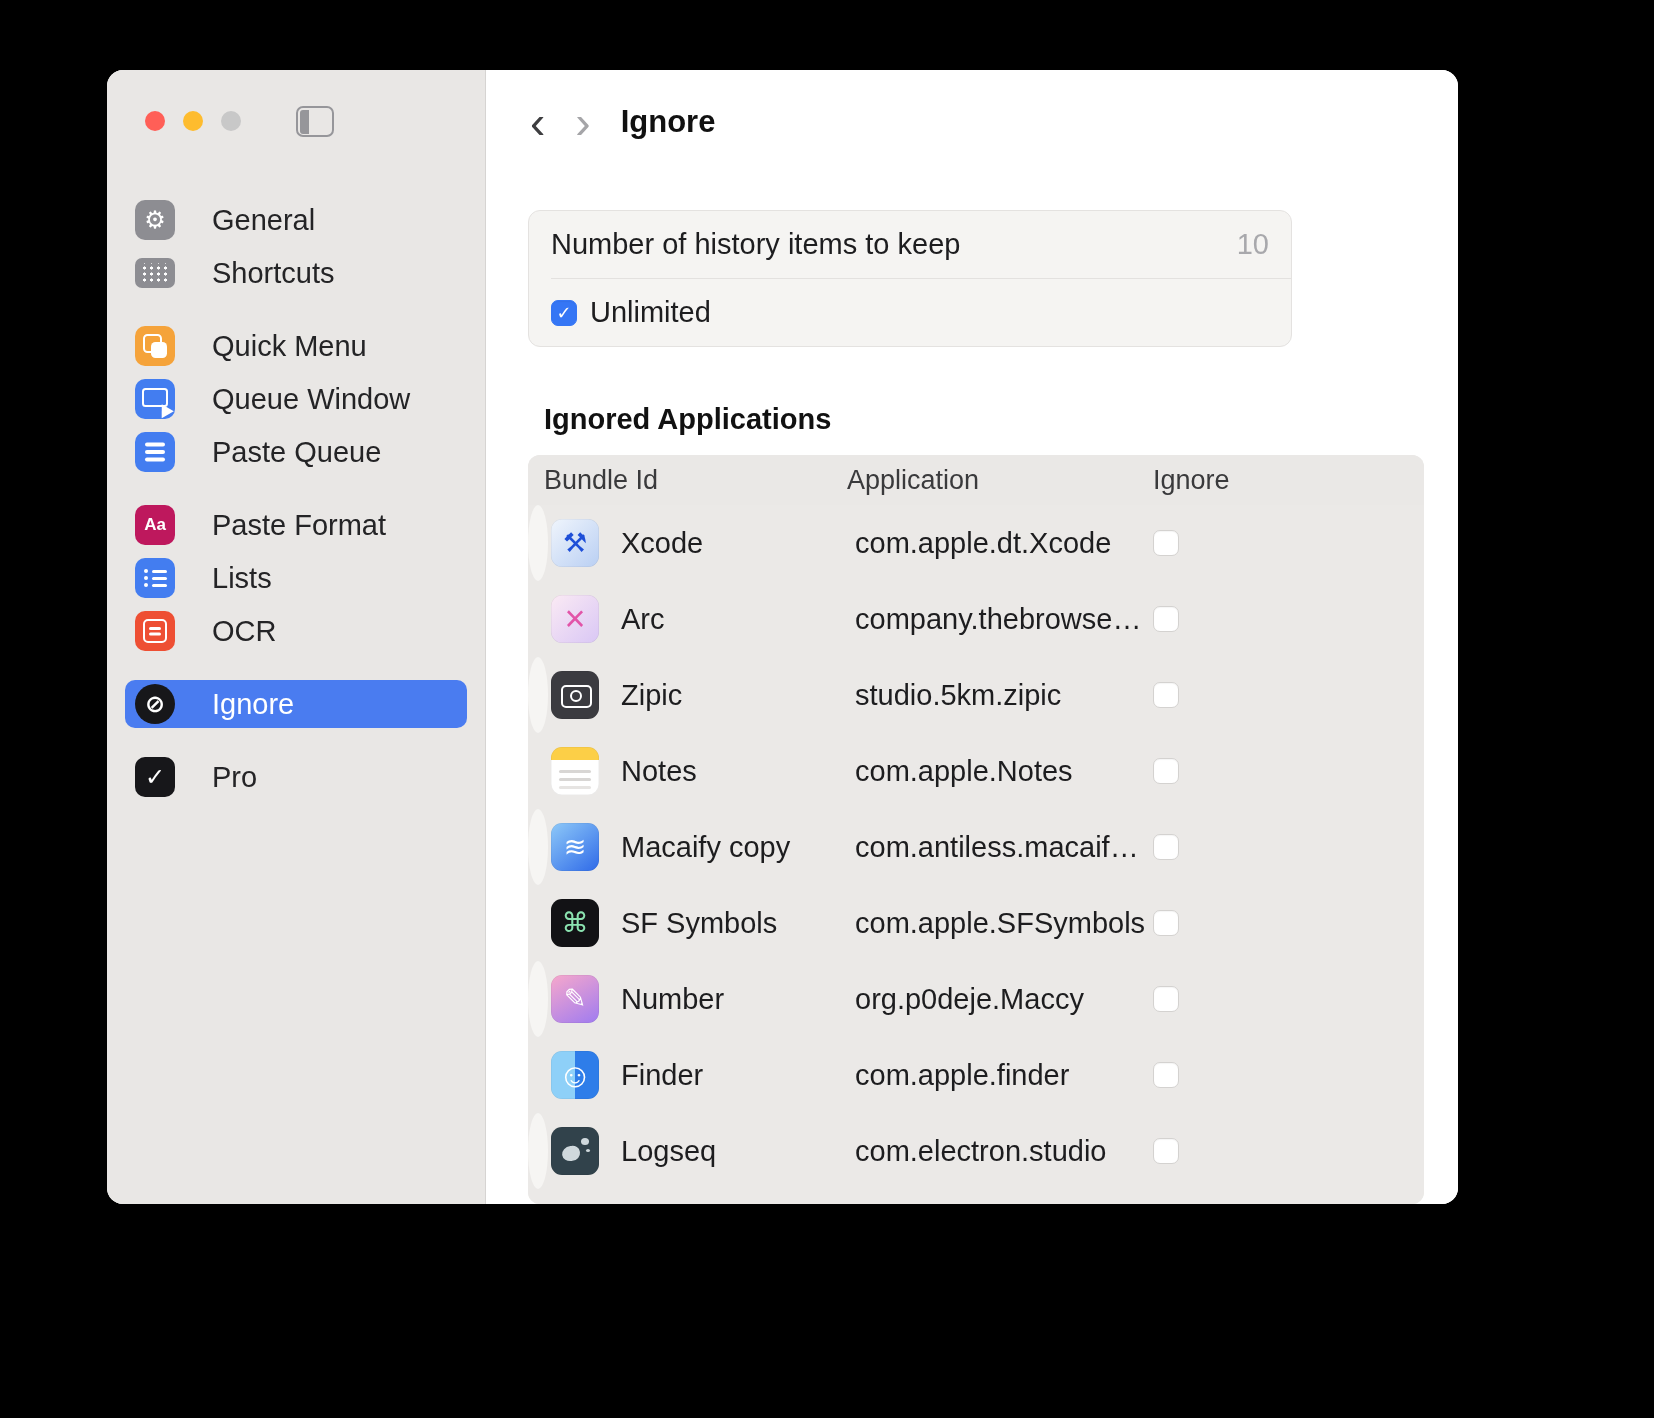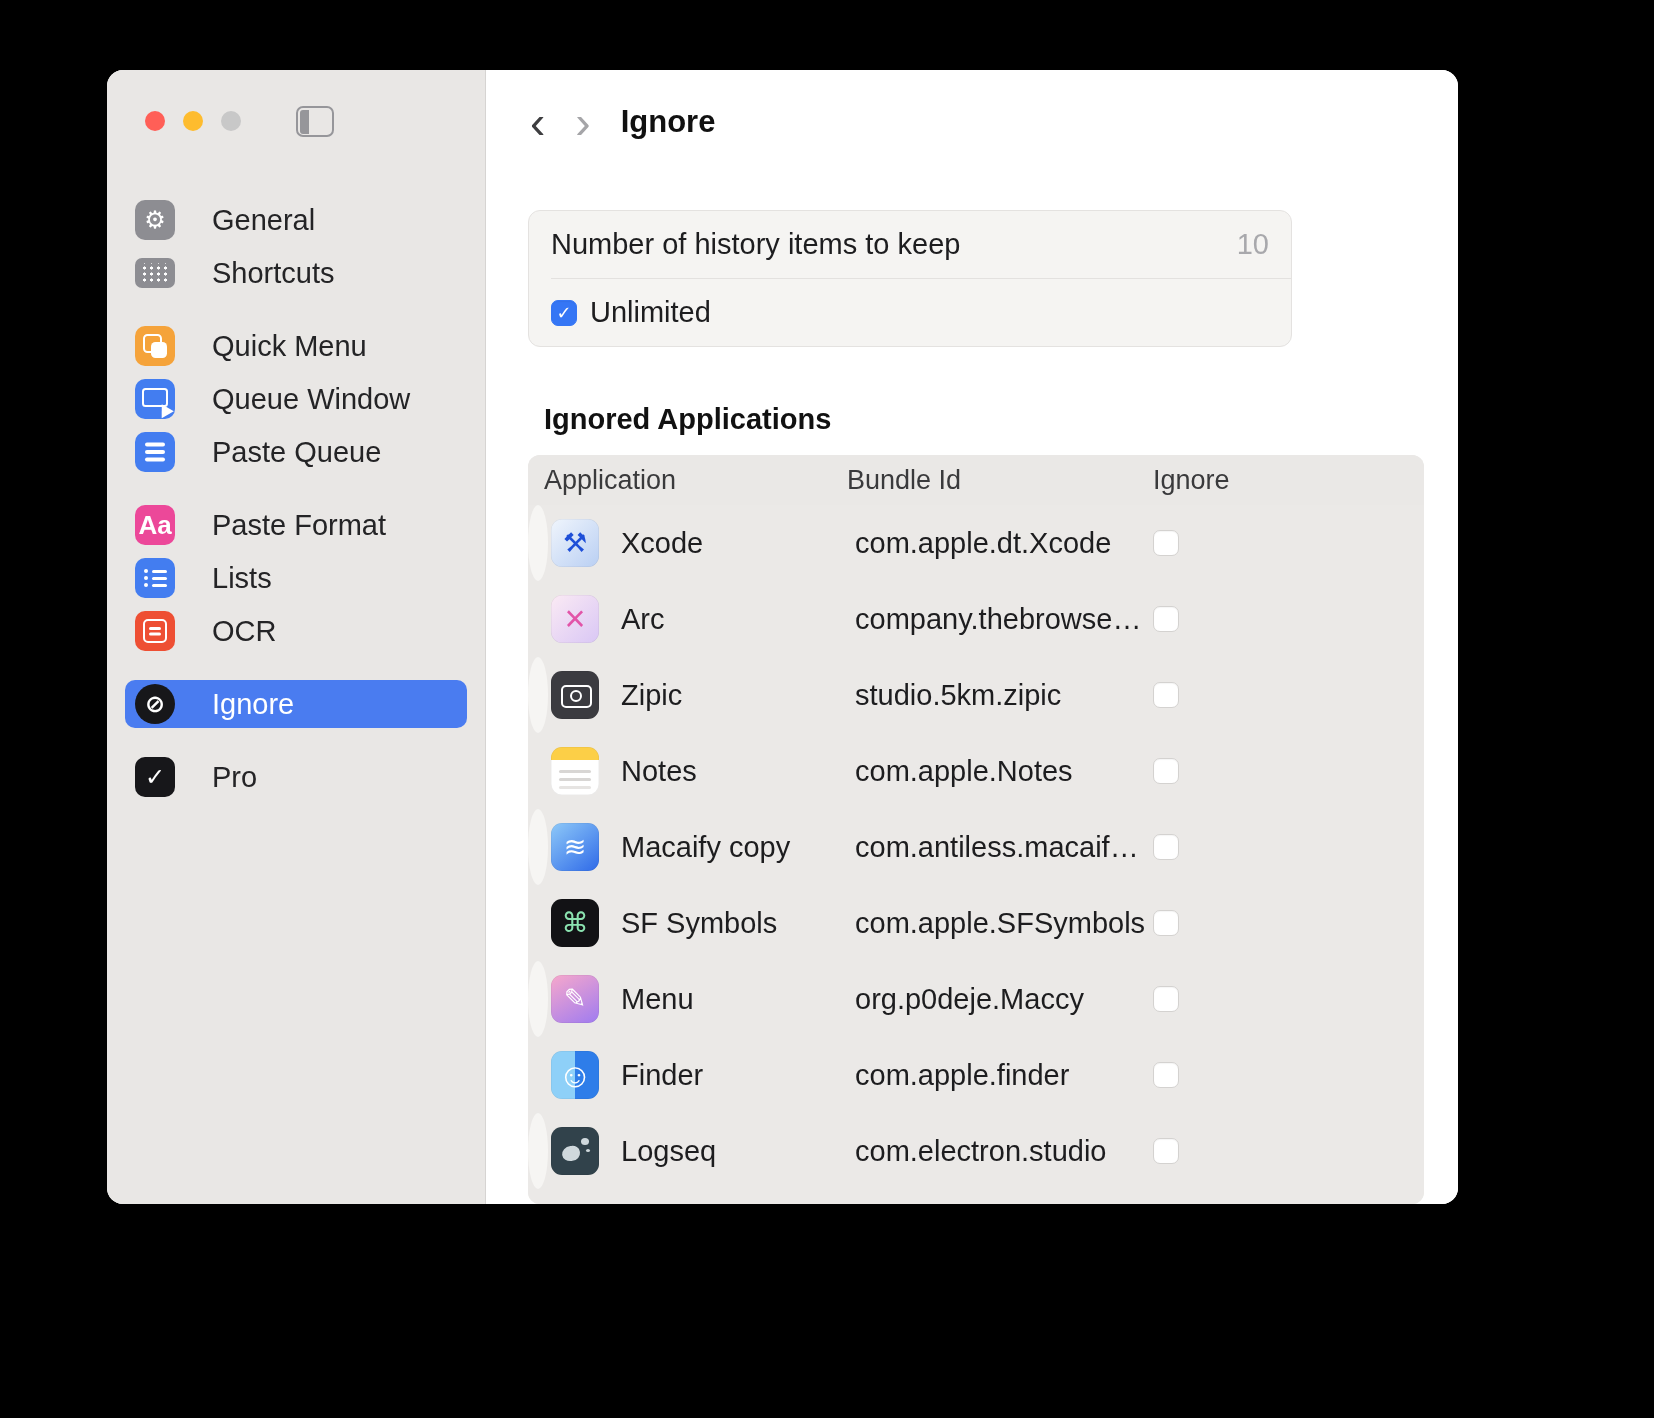--- a/index.html
+++ b/index.html
@@ -120,21 +120,21 @@
               <span class="side-icon ic-mainwindow" style="background: rgb(67, 125, 240);"></span>
               <span class="side-label">Queue Window</span>
             </div>
             <div class="side-item">
               <span class="side-icon ic-pastequeue" style="background: rgb(67, 125, 240);"></span>
               <span class="side-label">Paste Queue</span>
             </div>
           </div>
           <div class="side-group">
             <div class="side-item">
-              <span class="side-icon " style="background: #ec4899; font-size: 26px;">Aa</span>
+              <span class="side-icon " style="background: #be185d; font-size: 17px;">Aa</span>
               <span class="side-label">Paste Format</span>
             </div>
             <div class="side-item">
               <span class="side-icon ic-lists" style="background: rgb(67, 125, 240);"></span>
               <span class="side-label">Lists</span>
             </div>
             <div class="side-item">
               <span class="side-icon ic-ocr" style="background: rgb(238, 79, 51);"></span>
               <span class="side-label">OCR</span>
             </div>
@@ -171,22 +171,22 @@
         <div class="card-row">
           <span class="checkbox checked">✓</span>
           <span class="cb-label">Unlimited</span>
         </div>
       </section>
 
       <div class="section-title">Ignored Applications</div>
 
       <section class="table">
         <div class="thead">
+            <div class="th">Bundle Id</div>
             <div class="th">Application</div>
-            <div class="th">Bundle Id</div>
             <div class="th">Ignore</div>
           </div>
         <div>
             <div class="trow light">
               <div class="app-cell">
                 <span class="app-icon " style="background: linear-gradient(135deg, rgb(240, 245, 252), rgb(185, 207, 243)); color: rgb(30, 79, 216);">⚒</span>
                 <span class="app-name">Xcode</span>
               </div>
               <div class="bundle">com.apple.dt.Xcode</div>
               <div class="cb-cell">
@@ -239,21 +239,21 @@
                 <span class="app-name">SF Symbols</span>
               </div>
               <div class="bundle">com.apple.SFSymbols</div>
               <div class="cb-cell">
                 <span class="checkbox"></span>
               </div>
             </div>
             <div class="trow light">
               <div class="app-cell">
                 <span class="app-icon " style="background: linear-gradient(150deg, rgb(247, 168, 203), rgb(159, 123, 240)); color: rgb(255, 255, 255);">✎</span>
-                <span class="app-name">Menu</span>
+                <span class="app-name">Number</span>
               </div>
               <div class="bundle">org.p0deje.Maccy</div>
               <div class="cb-cell">
                 <span class="checkbox"></span>
               </div>
             </div>
             <div class="trow dark">
               <div class="app-cell">
                 <span class="app-icon " style="background: linear-gradient(90deg, rgb(142, 208, 248) 0px, rgb(142, 208, 248) 50%, rgb(46, 125, 233) 50%, rgb(46, 125, 233) 100%); color: rgb(255, 255, 255); font-size: 34px;">☺</span>
                 <span class="app-name">Finder</span>

